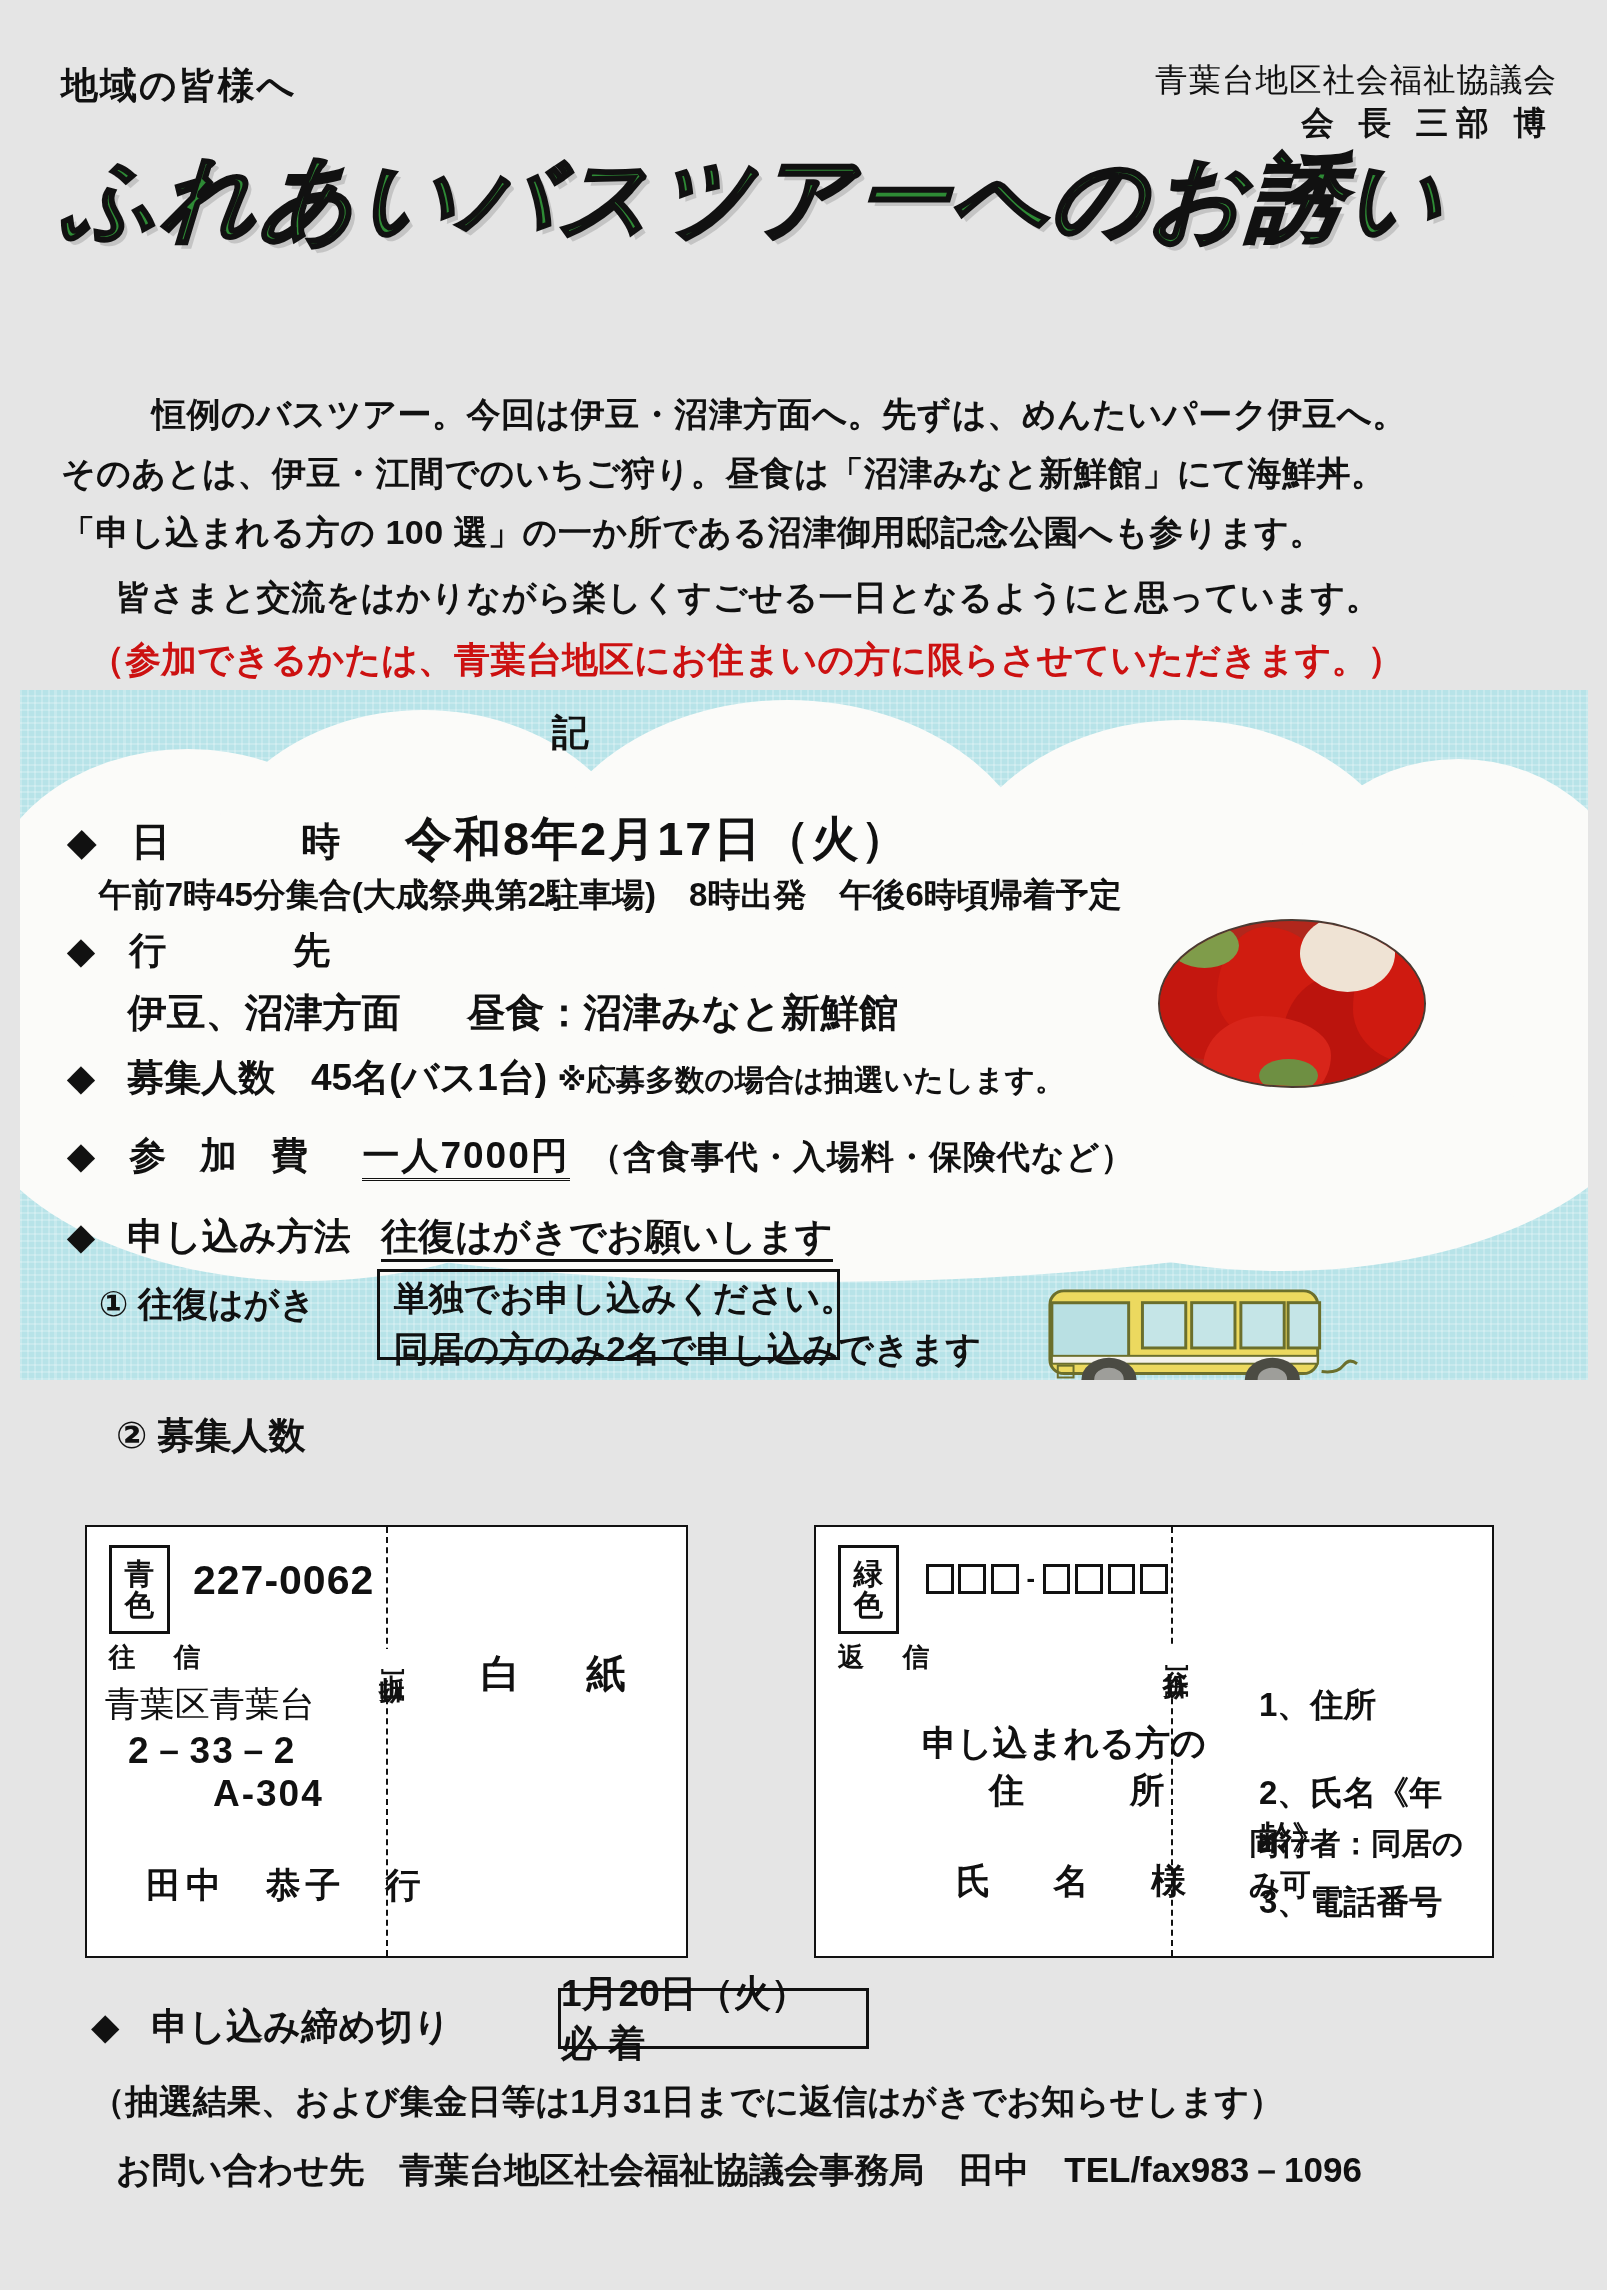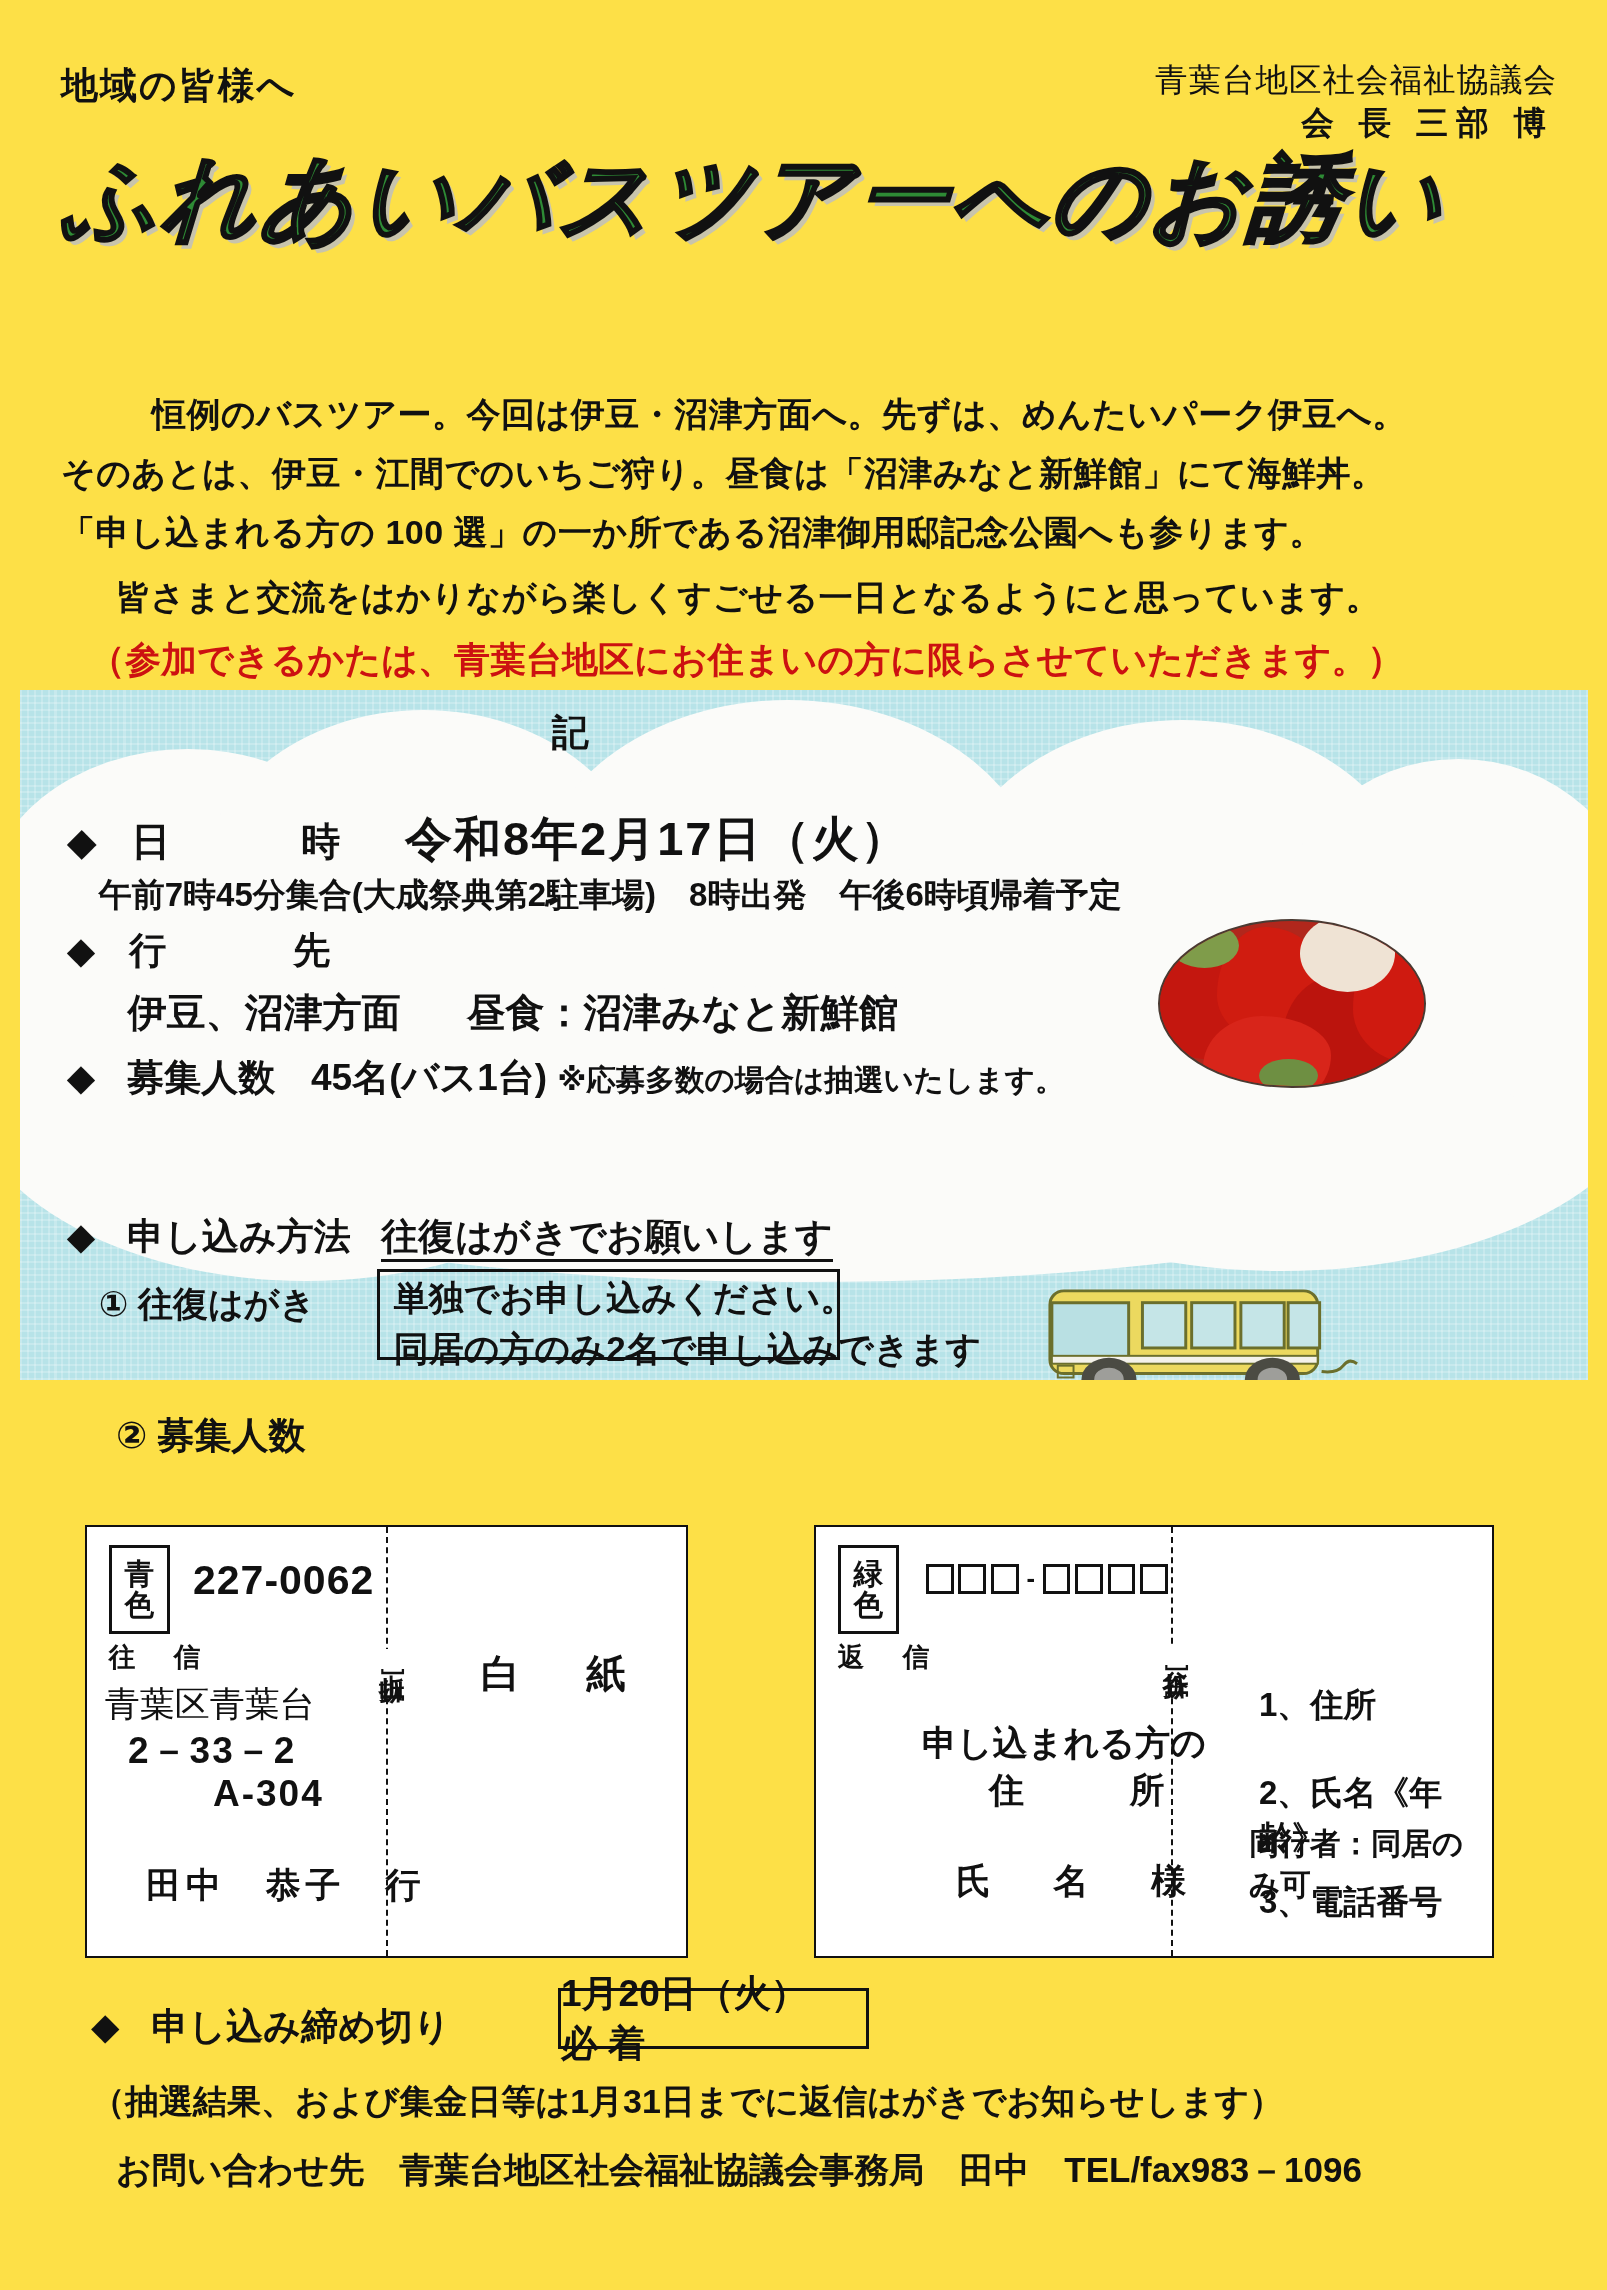--- a/index.html
+++ b/index.html
@@ -9,21 +9,21 @@
     background: #ffffff;
   }
   body {
     font-family: "Liberation Sans", "DejaVu Sans", sans-serif;
     color: #111111;
   }
   #page {
     position: relative;
     width: 1608px;
     height: 2290px;
-    background: #fde047;
+    background: #e5e5e5;
     overflow: hidden;
   }
 
   
   .abs { position: absolute; white-space: nowrap; }
 
   
   #hdr-left {
     left: 61px; top: 61px;
     font-size: 37px; font-weight: 700;
@@ -264,20 +264,26 @@
         <span class="lunch">昼食：沼津みなと新鮮館</span>
       </div>
 
       <div class="abs" id="row-cap">
         <span>◆</span>
         <span style="margin-left:21.7px;">募集人数</span>
         <span style="margin-left:25.6px;">45名(バス1台)</span>
         <span class="small">※応募多数の場合は抽選いたします。</span>
       </div>
 
+      <div class="abs" id="row-fee">
+        <span>◆</span>
+        <span style="margin-left:21.7px;letter-spacing:11.8px;">参 加 費</span>
+        <span class="amt">一人7000円</span>
+        <span class="note">（含食事代・入場料・保険代など）</span>
+      </div>
 
       <div class="abs" id="row-how">
         <span>◆</span>
         <span style="margin-left:21.7px;">申し込み方法</span>
         <span class="u">往復はがきでお願いします</span>
       </div>
 
       <div class="abs" id="row-one">① 往復はがき</div>
       <div id="bracketbox"></div>
       <div class="abs" id="brk-l1">単独でお申し込みください。</div>

